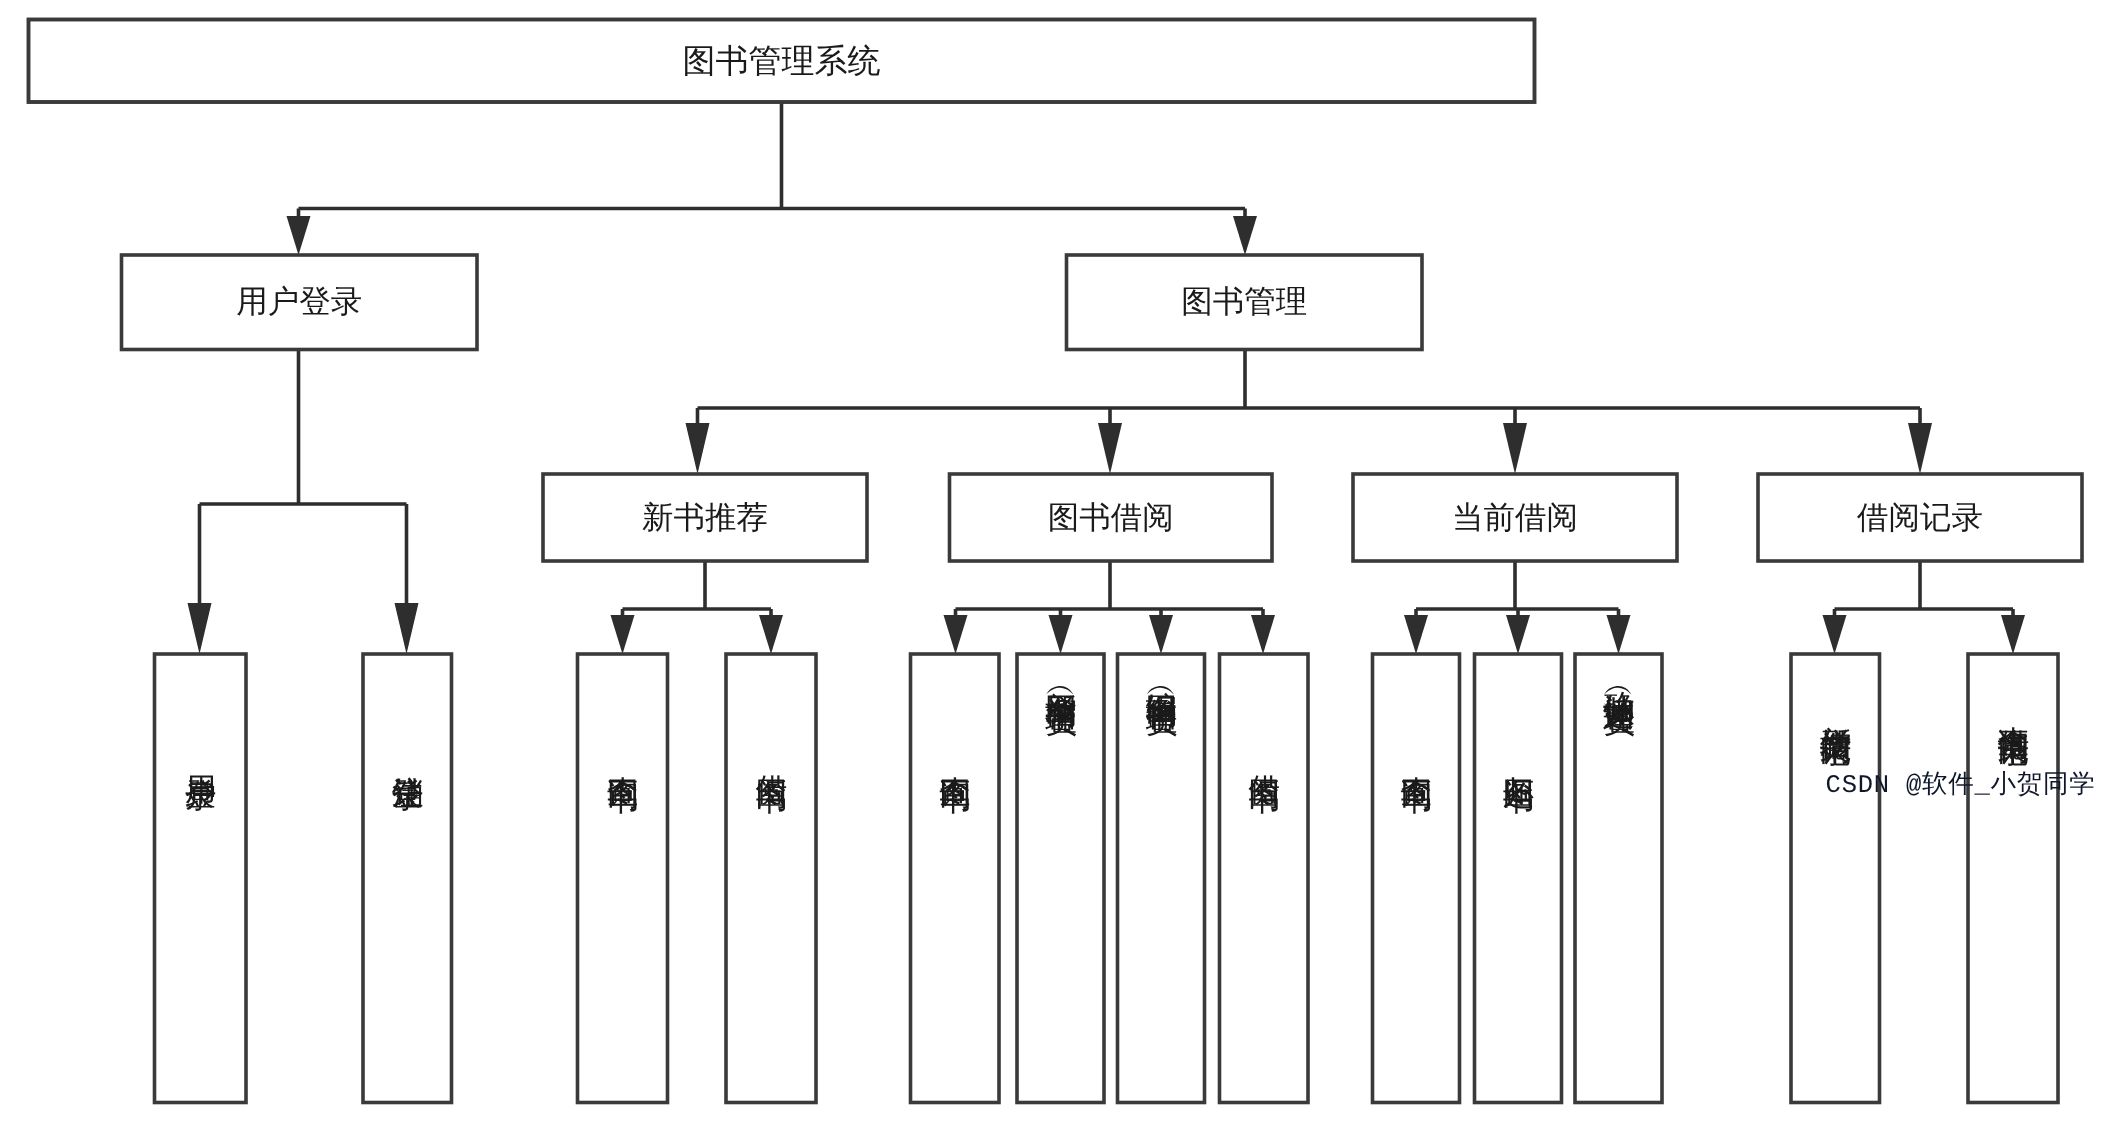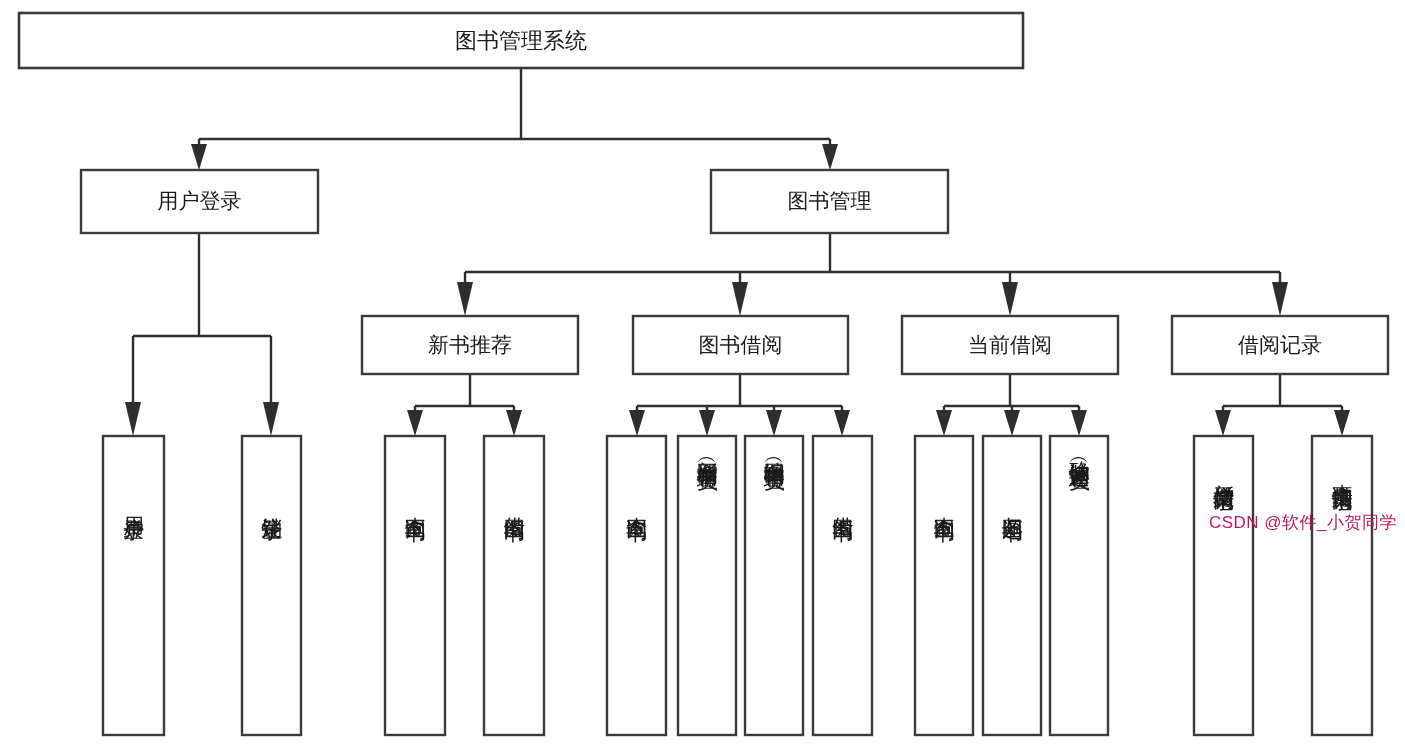--- a/index.html
+++ b/index.html
@@ -68,23 +68,23 @@
     font-size: 21px;
     line-height: 1.08;
     letter-spacing: 1.5px;
     color: #1a1a1a;
     white-space: nowrap;
   }
   #watermark {
     position: absolute;
     right: 8px;
     bottom: 6px;
-    font-family: Liberation Sans, sans-serif;
+    font-family: Liberation Mono, monospace;
     font-size: 17px;
-    color: #be185d;
+    color: #0f172a;
     letter-spacing: 0.5px;
     white-space: nowrap;
     margin-top: 10px;
   }
 </style>
 </head>
 <body>
 
 <div id="diagram-root">
 

